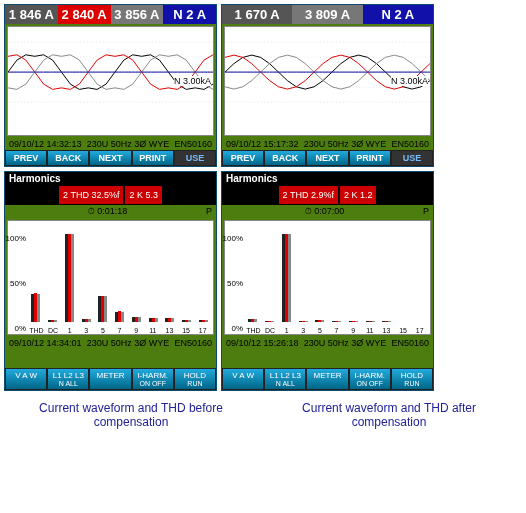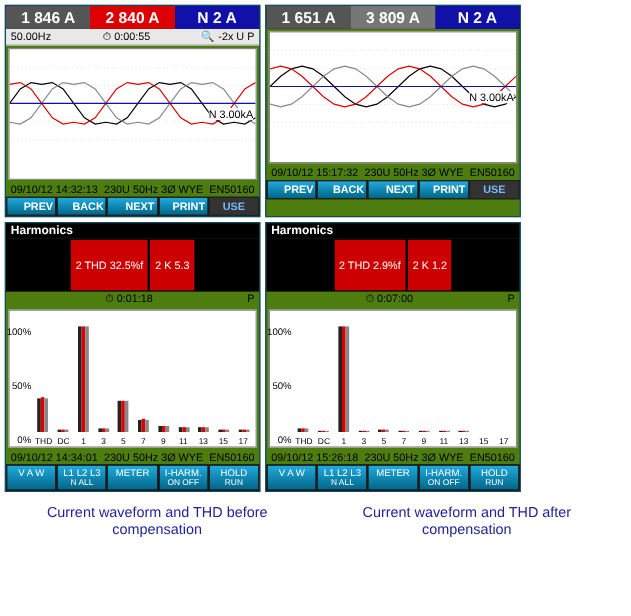--- a/index.html
+++ b/index.html
@@ -13,65 +13,61 @@
   .wf-hcell.blk { background: #555; }
   .wf-hcell.red { background: #d00; }
   .wf-hcell.gry { background: #777; }
   .wf-hcell.blu { background: #11a; }
   .wf-info { display: flex; justify-content: space-between; font-size: 9px; padding: 1px 4px; background: #e8e8e8; border-bottom: 1px solid #aaa; }
   .wf-plot { height: 110px; background: #fff; position: relative; border: 1px solid #888; margin: 2px; }
   .wf-label { position: absolute; right: 2px; top: 45%; font-size: 9px; background: #fff; }
   .wf-footer { font-size: 9px; padding: 1px 4px; display: flex; justify-content: space-between; }
   .wf-btns { display: flex; background: #000; }
   .btn { flex: 1; text-align: center; background: linear-gradient(#666,#444); color: #fff; font-size: 9px; padding: 2px; border: 1px solid #222; font-weight: bold; }
-  .btn.lit { background: linear-gradient(#2ad,#068); text-align: right; }
+  .btn.lit { background: linear-gradient(#2ad,#068); }
   .btn.use { background: #333; color: #7bf; }
   
   
   .hm-title { background: #000; color: #fff; font-size: 10px; padding: 1px 4px; font-weight: bold; }
   .hm-thd { background: #000; color: #fff; font-size: 9px; padding: 1px 4px; display: flex; justify-content: center; gap: 2px; }
-  .hm-tag { background: #c00; padding: 16px 4px; }
+  .hm-tag { background: #c00; padding: 4px 4px; }
   .hm-info { display: flex; justify-content: space-between; font-size: 9px; padding: 1px 4px; }
   .hm-plot { height: 115px; background: #fff; margin: 2px; border: 1px solid #888; position: relative; }
   .hm-axis { position: absolute; left: 0; top: 0; bottom: 0; width: 20px; font-size: 8px; }
   .hm-bars { position: absolute; left: 20px; right: 2px; top: 4px; bottom: 12px; display: flex; align-items: flex-end; gap: 1px; }
   .hm-bar { display: flex; flex-direction: column; justify-content: flex-end; align-items: center; flex: 1; height: 100%; }
   .hm-bar-group { display: flex; height: 100%; align-items: flex-end; gap: 0; width: 100%; justify-content: center; }
   .bar-seg { width: 3px; }
   .bar-bk { background: #222; }
   .bar-rd { background: #d00; }
   .bar-gy { background: #888; }
   .hm-xlabels { position: absolute; left: 20px; right: 2px; bottom: 0; display: flex; font-size: 7px; }
   .hm-xlabels span { flex: 1; text-align: center; }
   .hm-footer { font-size: 9px; padding: 1px 4px; display: flex; justify-content: space-between; }
-  .hm-btns { display: flex; background: #000; }
+  .hm-btns { display: flex; background: #000; margin-top: 19px; }
   .hmbtn { flex: 1; text-align: center; color: #fff; font-size: 8px; padding: 2px 0; border: 1px solid #222; background: linear-gradient(#666,#444); }
   .hmbtn.sel { background: linear-gradient(#2ad,#068); }
   .hmbtn .sub { display: block; font-size: 7px; }
   
   .caption { width: 254px; text-align: center; color: #229; font-size: 12px; padding: 6px 2px; }
   .cap-row { display: flex; gap: 4px; padding: 0 4px; }
   
   svg { display: block; }
 </style>
 </head>
 <body>
 
 <div class="container">
 
   <div class="panel">
     <div class="wf-header">
       <div class="wf-hcell blk"><span>1</span> <span>846</span> <span>A</span></div>
       <div class="wf-hcell red"><span>2</span> <span>840</span> <span>A</span></div>
+      <div class="wf-hcell gry"><span>3</span> <span>856</span> <span>A</span></div>
       <div class="wf-hcell blu"><span>N</span> <span>2</span> <span>A</span></div>
-    </div>
-    <div class="wf-info">
-      <span>50.00Hz</span>
-      <span>⏱ <span>0:00:55</span></span>
-      <span>🔍 <span>-2x</span> <span>U P</span></span>
     </div>
     <div class="wf-plot">
       <svg viewBox="0 0 250 110" id="wfsvg0">
           <line x1="0" y1="55" x2="250" y2="55" stroke="#bbb" stroke-dasharray="2,2"></line>
           <line x1="0" y1="18.333333333333332" x2="250" y2="18.333333333333332" stroke="#ddd" stroke-dasharray="1,3"></line>
           <line x1="0" y1="36.666666666666664" x2="250" y2="36.666666666666664" stroke="#ddd" stroke-dasharray="1,3"></line>
           <line x1="0" y1="55" x2="250" y2="55" stroke="#ddd" stroke-dasharray="1,3"></line>
           <line x1="0" y1="73.33333333333333" x2="250" y2="73.33333333333333" stroke="#ddd" stroke-dasharray="1,3"></line>
           <line x1="0" y1="91.66666666666667" x2="250" y2="91.66666666666667" stroke="#ddd" stroke-dasharray="1,3"></line>
           <polyline points="0,55 10.869565217391305,40.333333333333336 21.73913043478261,33.916666666666664 32.608695652173914,35.75 43.47826086956522,33.916666666666664 54.34782608695652,40.333333333333336 65.21739130434783,55 76.08695652173914,69.66666666666667 86.95652173913044,76.08333333333334 97.82608695652175,74.25 108.69565217391305,76.08333333333334 119.56521739130436,69.66666666666667 130.43478260869566,55 141.30434782608694,40.333333333333336 152.17391304347828,33.916666666666664 163.04347826086956,35.75 173.91304347826087,33.916666666666664 184.78260869565216,40.333333333333336 195.6521739130435,55 206.52173913043478,69.66666666666667 217.3913043478261,76.08333333333334 228.26086956521738,74.25 239.13043478260872,76.08333333333334 250,69.66666666666667" fill="none" stroke="#000" stroke-width="1.2"></polyline>
@@ -90,21 +86,21 @@
       <div class="btn lit">PREV</div>
       <div class="btn lit">BACK</div>
       <div class="btn lit">NEXT</div>
       <div class="btn lit">PRINT</div>
       <div class="btn use">USE</div>
     </div>
   </div>
 
   <div class="panel">
     <div class="wf-header">
-      <div class="wf-hcell blk"><span>1</span> <span>651</span> <span>A</span></div>
+      <div class="wf-hcell blk"><span>1</span> <span>670</span> <span>A</span></div>
       <div class="wf-hcell gry"><span>3</span> <span>809</span> <span>A</span></div>
       <div class="wf-hcell blu"><span>N</span> <span>2</span> <span>A</span></div>
     </div>
     <div class="wf-plot">
       <svg viewBox="0 0 250 110" id="wfsvg1">
           <line x1="0" y1="55" x2="250" y2="55" stroke="#bbb" stroke-dasharray="2,2"></line>
           <line x1="0" y1="18.333333333333332" x2="250" y2="18.333333333333332" stroke="#ddd" stroke-dasharray="1,3"></line>
           <line x1="0" y1="36.666666666666664" x2="250" y2="36.666666666666664" stroke="#ddd" stroke-dasharray="1,3"></line>
           <line x1="0" y1="55" x2="250" y2="55" stroke="#ddd" stroke-dasharray="1,3"></line>
           <line x1="0" y1="73.33333333333333" x2="250" y2="73.33333333333333" stroke="#ddd" stroke-dasharray="1,3"></line>

